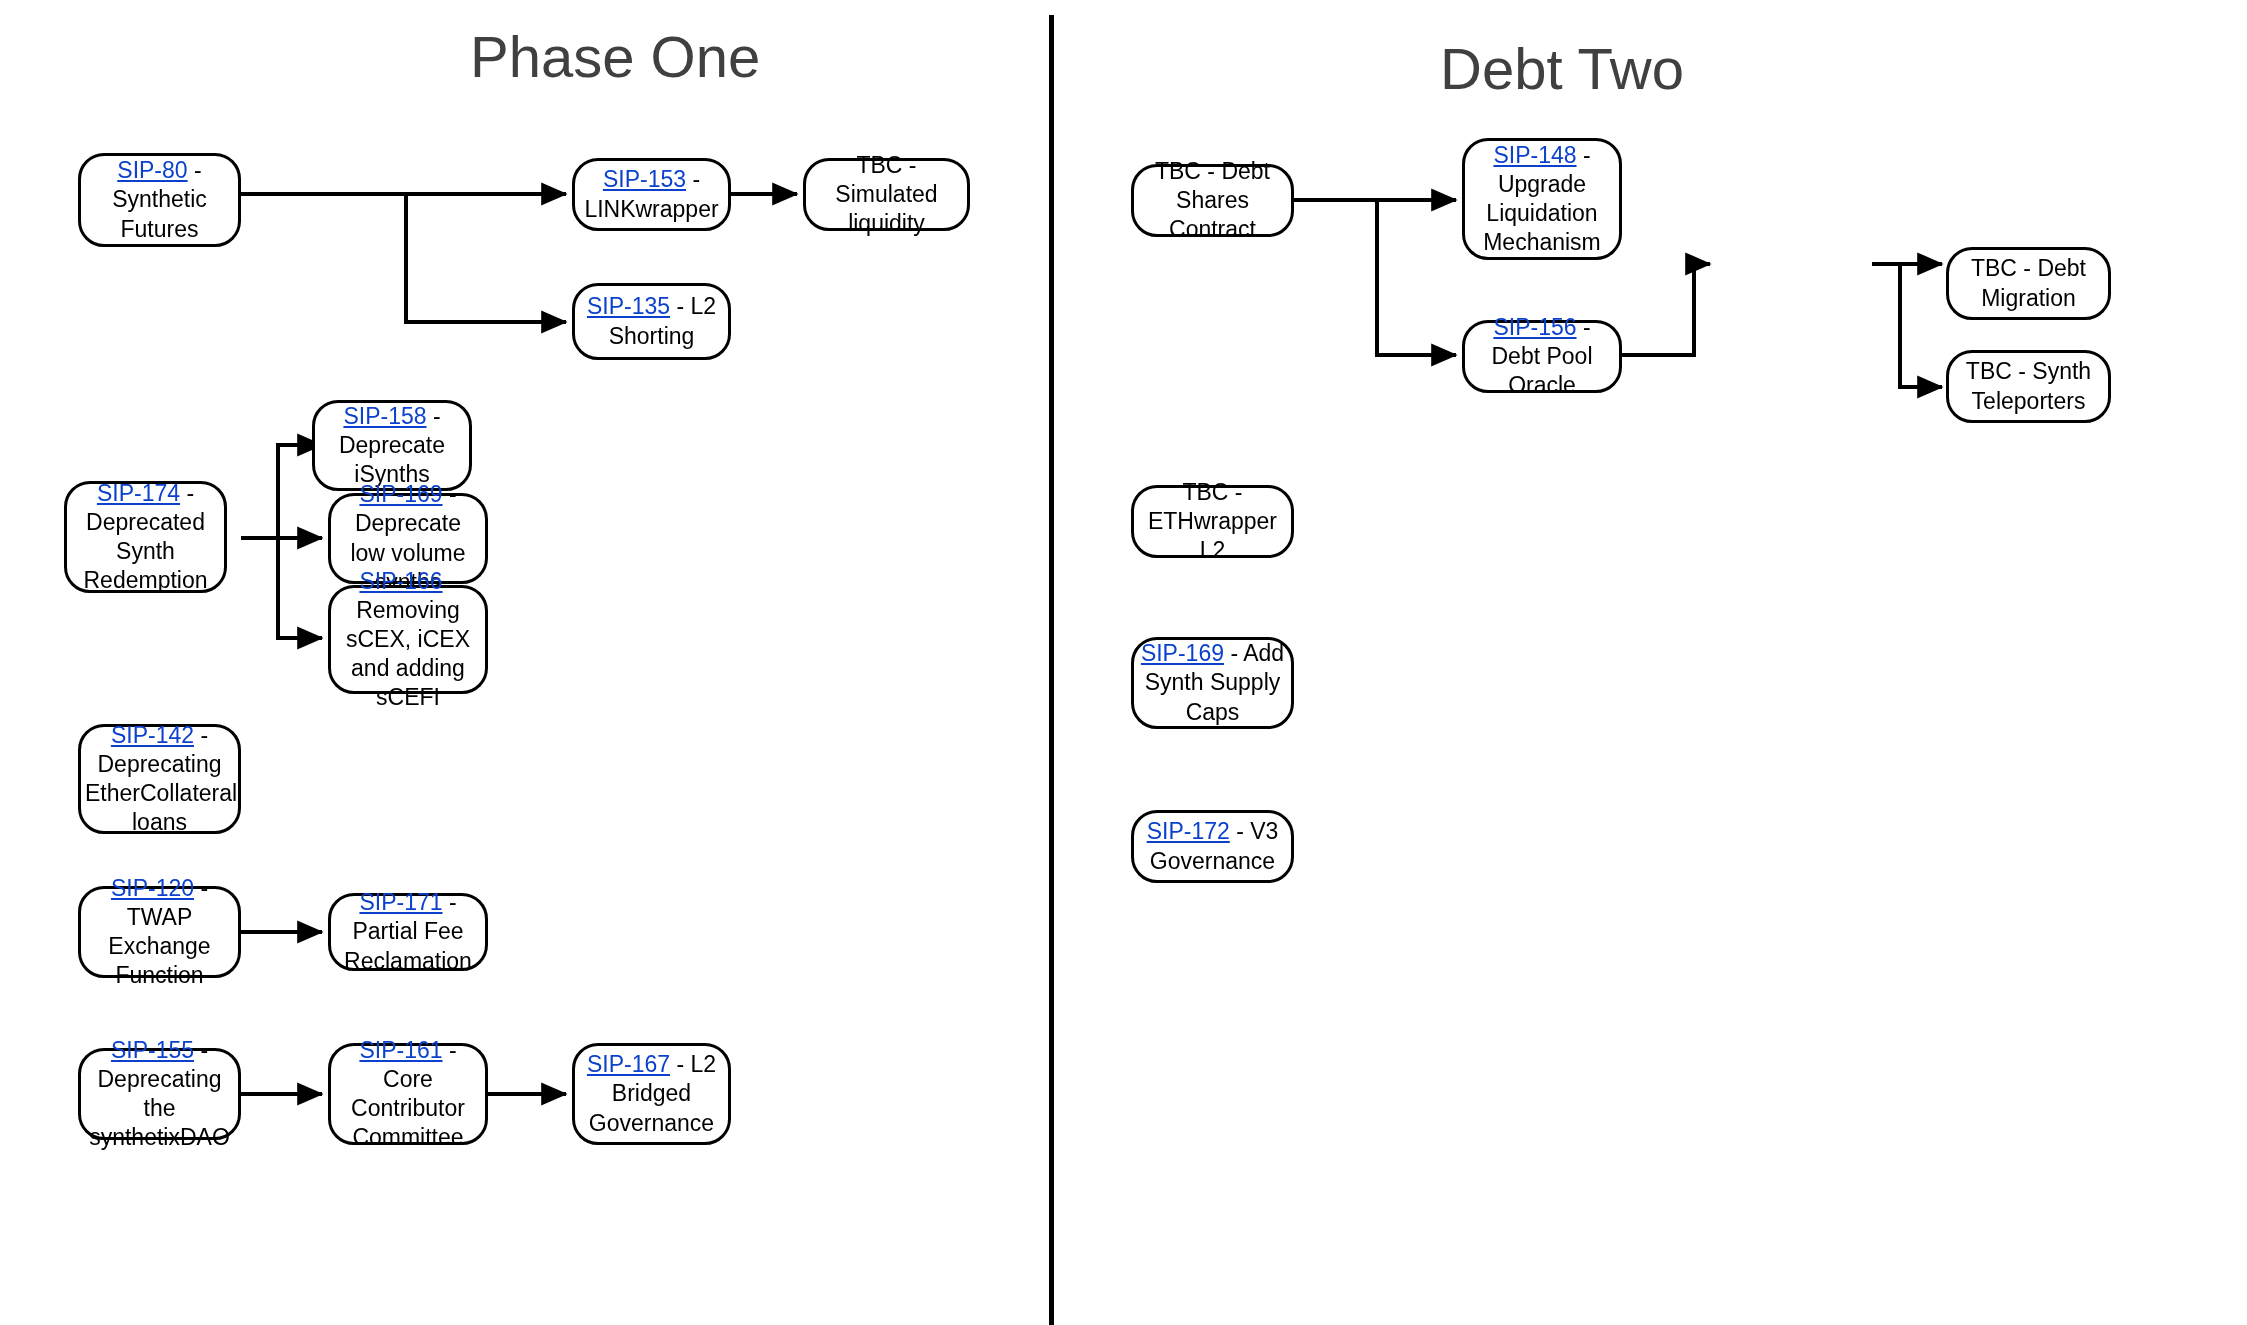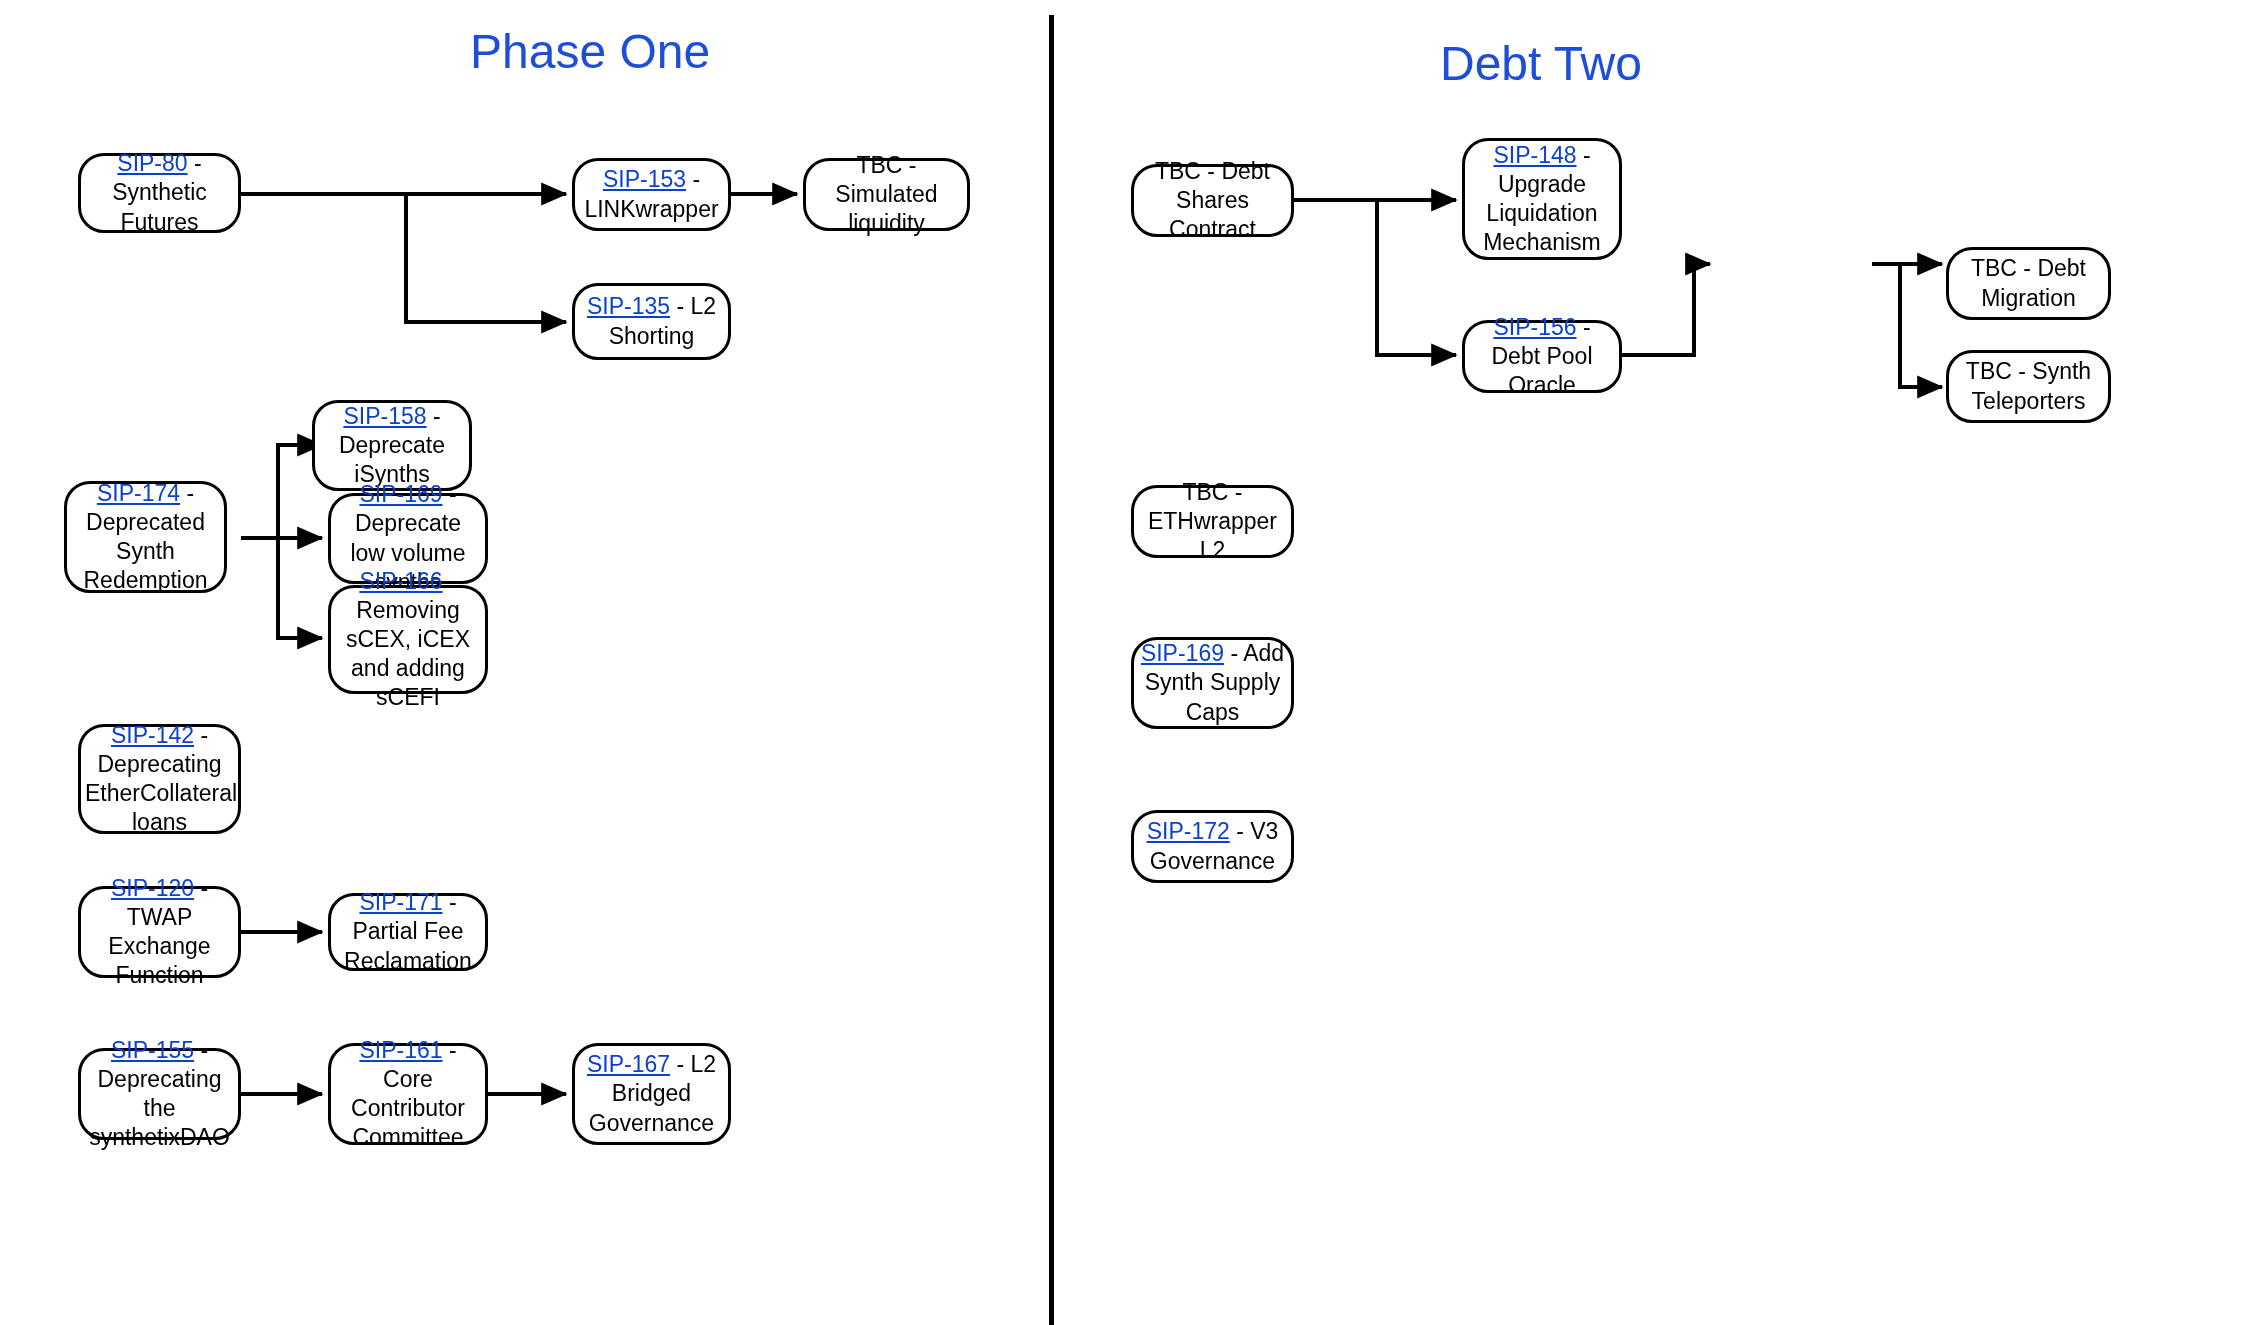--- a/index.html
+++ b/index.html
@@ -22,24 +22,24 @@
   #edges {
     position: absolute;
     left: 0;
     top: 0;
     width: 2247px;
     height: 1325px;
     pointer-events: none;
   }
   .phase-title {
     position: absolute;
-    font-size: 48px;
+    font-size: 58px;
     line-height: 1;
     font-weight: 400;
-    color: #1d4ed8;
+    color: #404040;
     white-space: nowrap;
     letter-spacing: 0px;
   }
   .divider {
     position: absolute;
     background: #000000;
   }
   .node {
     position: absolute;
     box-sizing: border-box;
@@ -107,21 +107,21 @@
       <path d="M1293,200 L1377,200 L1377,355 L1456,355"></path>
 
       <path d="M1619,355 L1694,355 L1694,264 L1710,264"></path>
 
       <path d="M1872,264 L1938,264 L1938,264 L1942,264"></path>
 
       <path d="M1872,264 L1900,264 L1900,387 L1942,387"></path>
     </g>
   </svg>
 
-  <div class="node" style="left:78px; top:153px; width:163px; height:80px;">
+  <div class="node" style="left:78px; top:153px; width:163px; height:94px;">
     <span class="txt"><span class="sip-link">SIP-80</span><span> - Synthetic Futures</span></span>
   </div>
 
   <div class="node" style="left:572px; top:158px; width:159px; height:73px;">
     <span class="txt"><span class="sip-link">SIP-153</span><span> - LINKwrapper</span></span>
   </div>
 
   <div class="node" style="left:803px; top:158px; width:167px; height:73px;">
     <span class="txt">TBC - Simulated liquidity</span>
   </div>

